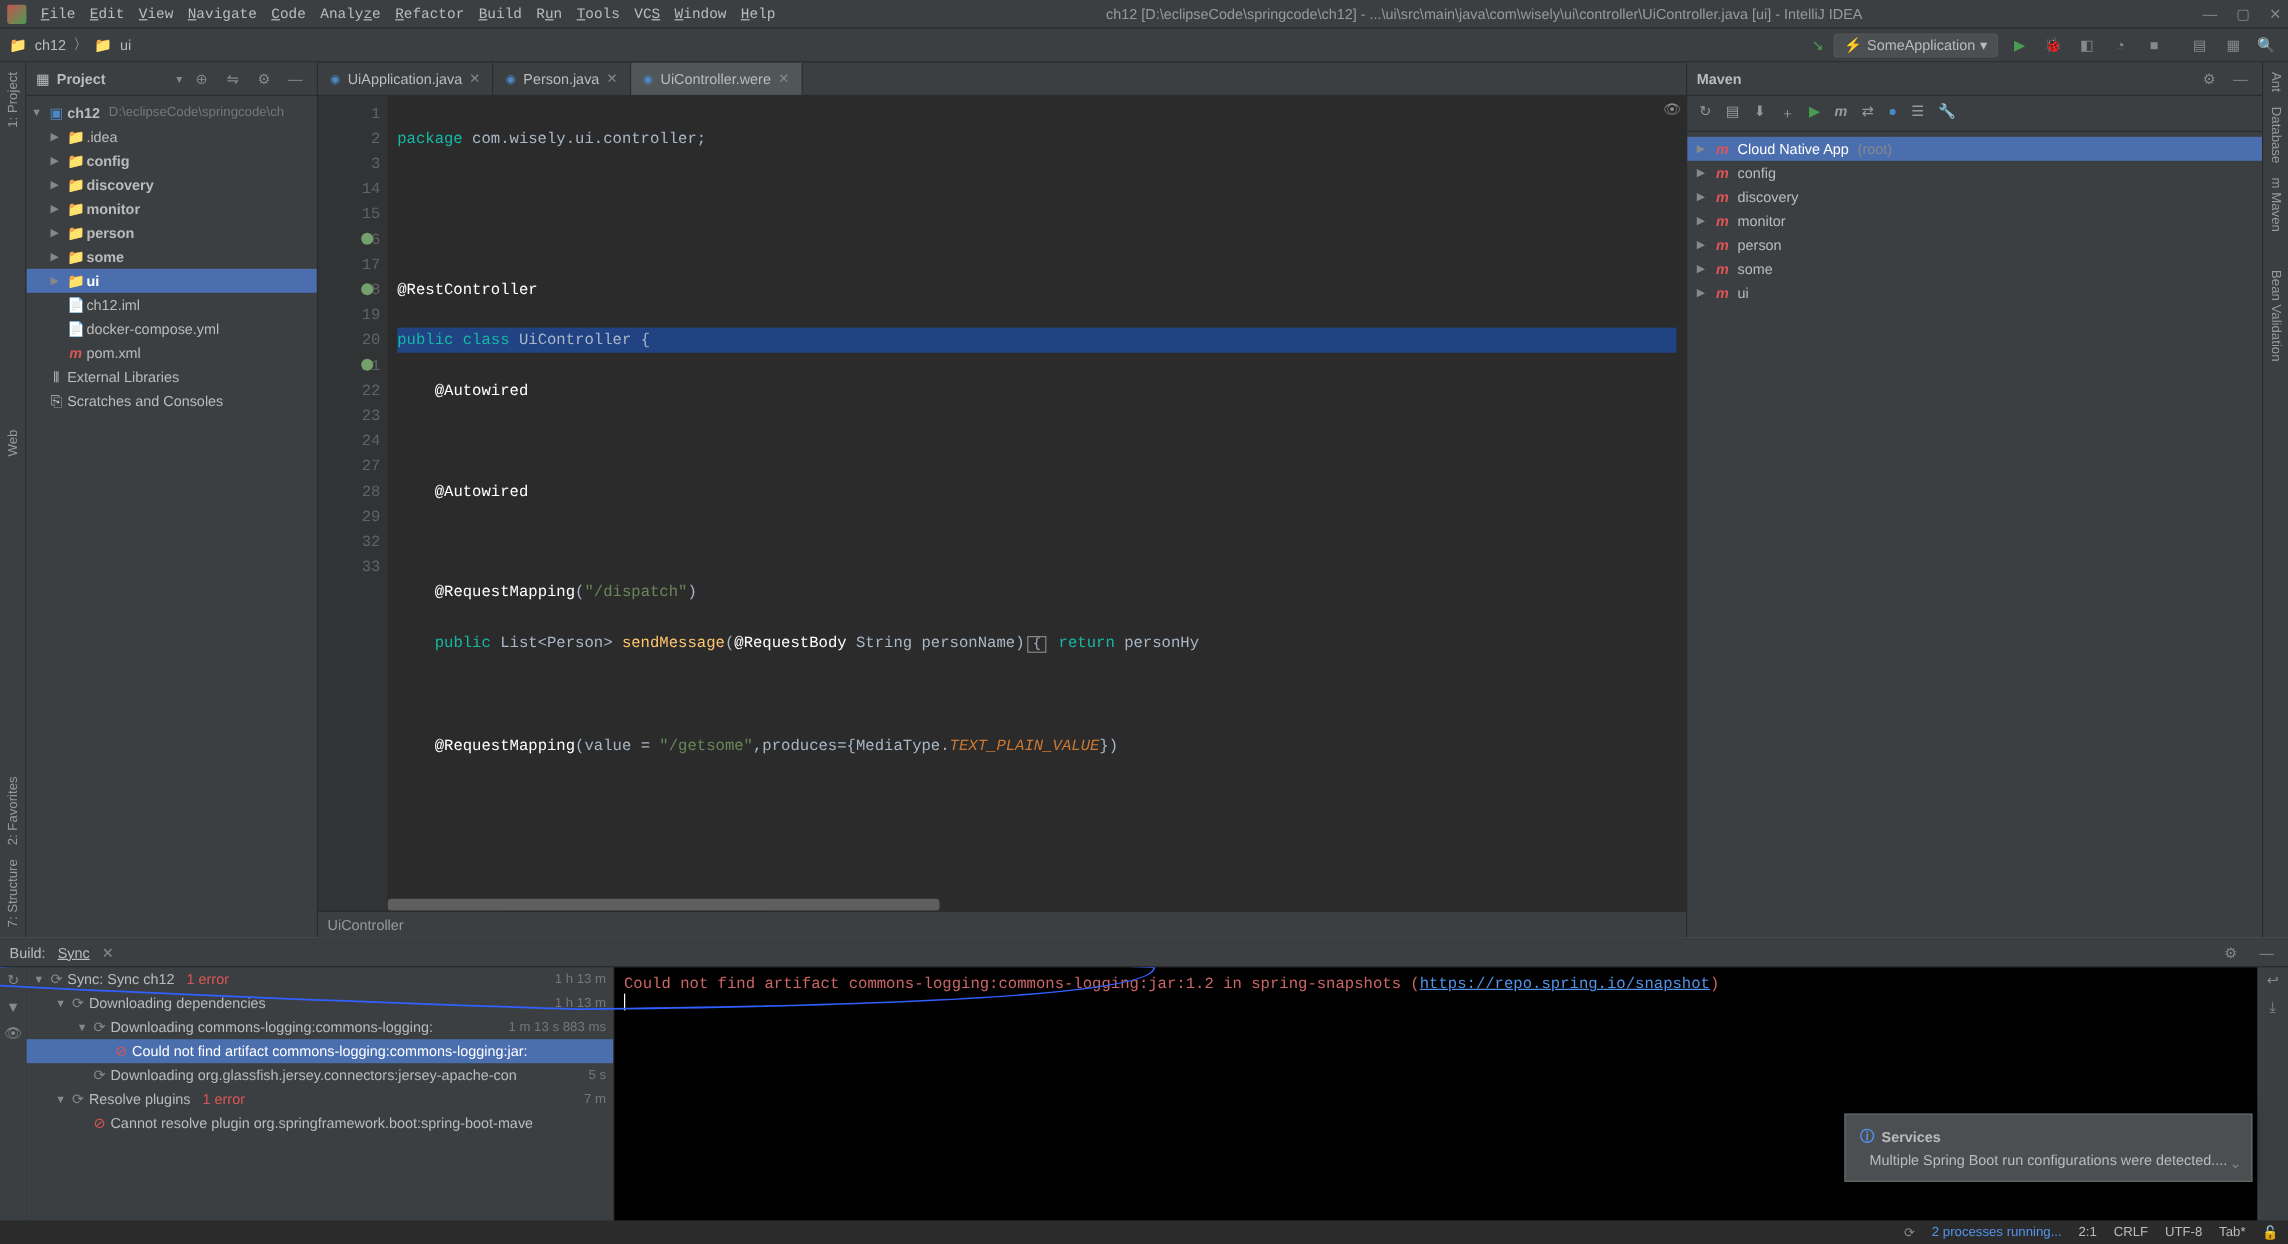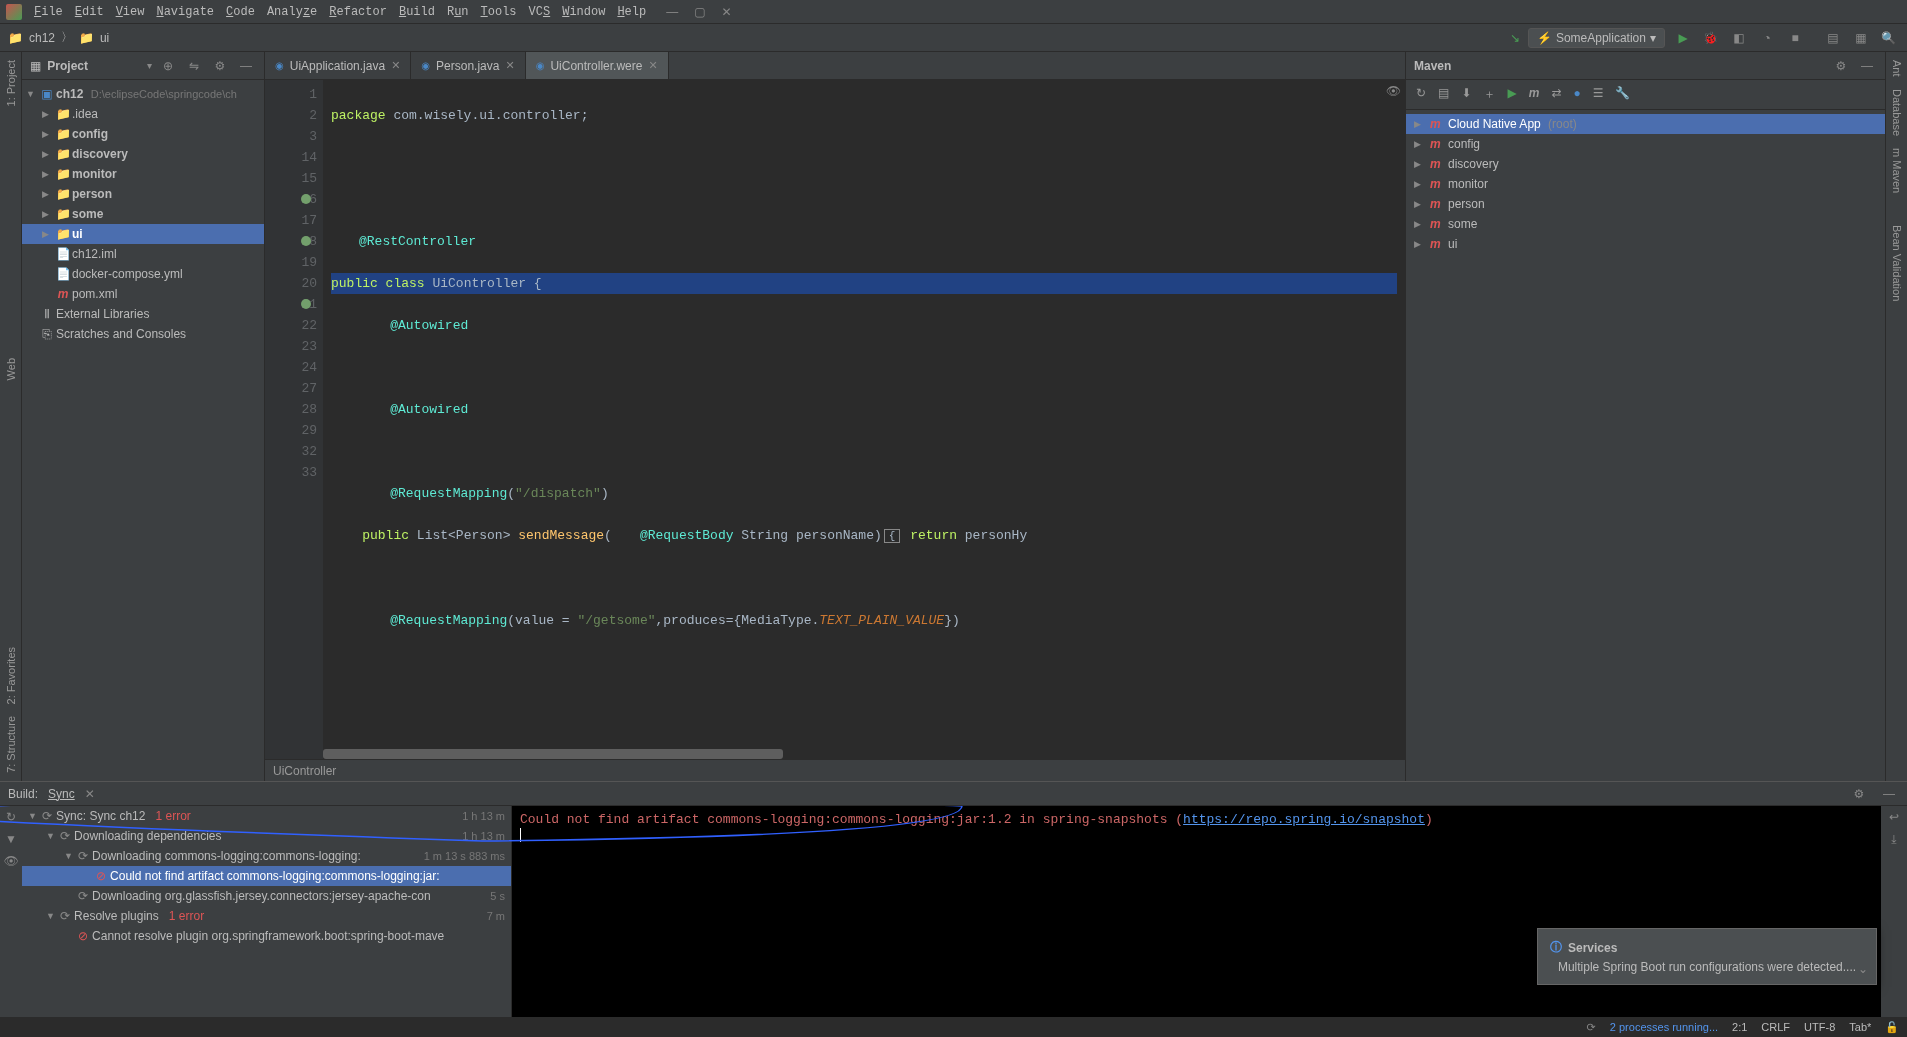--- a/index.html
+++ b/index.html
@@ -93,23 +93,23 @@
 .tab { display: flex; align-items: center; padding: 0 10px; gap: 6px; cursor: pointer; border-right: 1px solid #2b2b2b; }
 .tab.active { background: #515658; }
 .tab .close { color: #888; font-size: 11px; }
 .tab .ficon { color: #4a88c7; font-size: 10px; }
 .editor-body { display: flex; flex: 1; position: relative; overflow: hidden; }
 .gutter { width: 58px; background: #313335; padding: 4px 6px 4px 0; text-align: right; color: #606366; font-family: "Consolas","Courier New",monospace; font-size: 13px; line-height: 21px; }
 .gutter .gi { position: relative; }
 .gutter .impl { background: #73a06c; top: 5px; left: 36px; position: absolute; width: 10px; height: 10px; border-radius: 50%; }
 .code-pane { flex: 1; font-family: "Consolas","Courier New",monospace; font-size: 13px; line-height: 21px; padding: 4px 8px; white-space: pre; color: #a9b7c6; position: relative; overflow: hidden; }
 .code-line.current { background: #214283; }
-.kw { color: #bef264; }
+.kw { color: #14b8a6; }
 .str { color: #6a8759; }
-.anno { color: #5eead4; margin-left: 28px; }
+.anno { color: #ffffff; }
 .name { color: #ffc66d; }
 .field-ital { color: #cc7832; font-style: italic; }
 .fold-box { border: 1px solid #888; padding: 0 4px; margin: 0 2px; font-size: 11px; }
 .hscroll { position: absolute; bottom: 0; left: 0; width: 460px; height: 10px; background: #5e5e5e; border-radius: 3px; }
 .breadcrumb-bar { height: 22px; background: #3c3f41; padding: 0 8px; display: flex; align-items: center; color: #999; border-top: 1px solid #2b2b2b; }
 .maven-panel { width: 480px; background: #3c3f41; border-left: 1px solid #2b2b2b; display: flex; flex-direction: column; }
 .maven-toolbar { display: flex; gap: 12px; padding: 6px 10px; border-bottom: 1px solid #2b2b2b; color: #999; }
 .maven-tree-row { display: flex; align-items: center; height: 20px; padding-left: 4px; gap: 4px; cursor: pointer; }
 .maven-tree-row.selected { background: #4b6eaf; color: #fff; }
 .build-panel {
@@ -161,20 +161,21 @@
   <span class="menu"><u>N</u>avigate</span>
   <span class="menu"><u>C</u>ode</span>
   <span class="menu">Analy<u>z</u>e</span>
   <span class="menu"><u>R</u>efactor</span>
   <span class="menu"><u>B</u>uild</span>
   <span class="menu">R<u>u</u>n</span>
   <span class="menu"><u>T</u>ools</span>
   <span class="menu">VC<u>S</u></span>
   <span class="menu"><u>W</u>indow</span>
   <span class="menu"><u>H</u>elp</span>
+  <span class="title">ch12 [D:\eclipseCode\springcode\ch12] - ...\ui\src\main\java\com\wisely\ui\controller\UiController.java [ui] - IntelliJ IDEA</span>
   <div class="win-controls">
     <span>—</span>
     <span>▢</span>
     <span>✕</span>
   </div>
 </div>
 
 <div class="nav-row">
   <div class="breadcrumb">
     <span class="folder-icon">📁</span>

